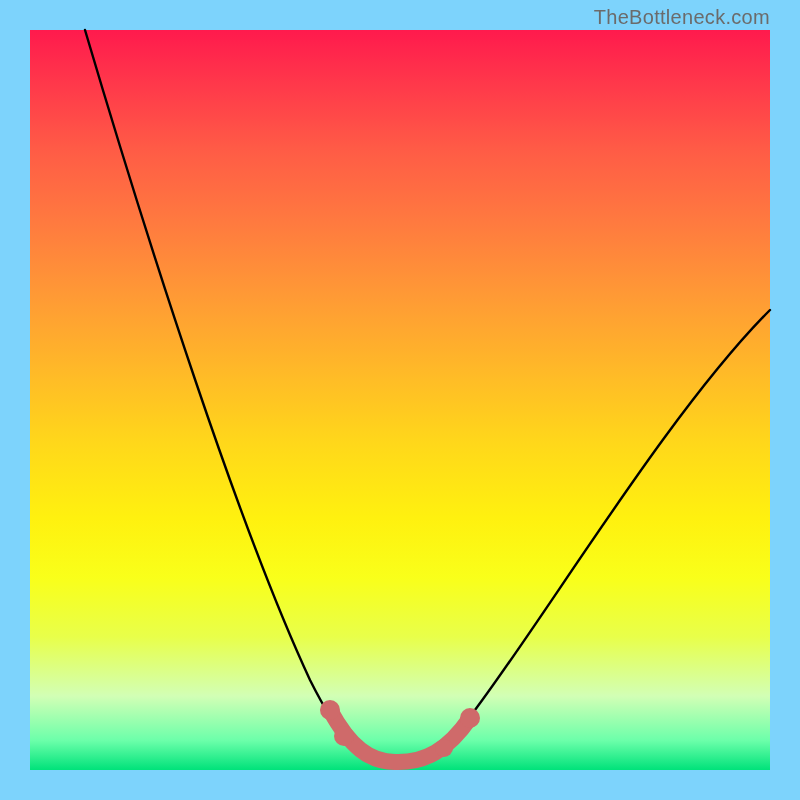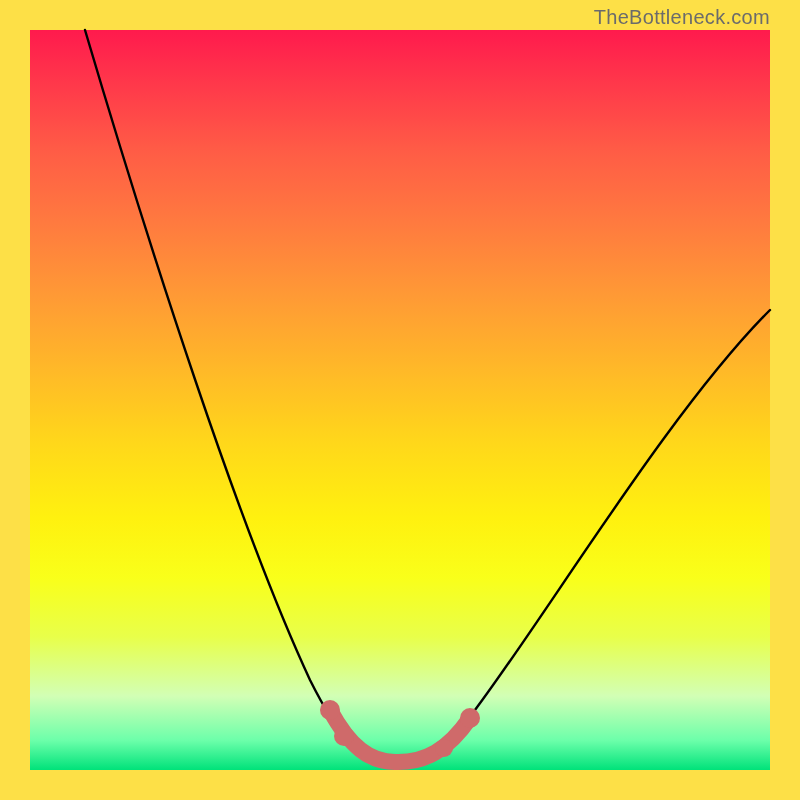--- a/index.html
+++ b/index.html
@@ -9,21 +9,21 @@
     height: 800px;
     background: #000000;
     overflow: hidden;
   }
   .frame {
     position: absolute;
     top: 0;
     left: 0;
     width: 800px;
     height: 800px;
-    background: #fde047;
+    background: #7dd3fc;
   }
   .plot-area {
     position: absolute;
     top: 30px;
     left: 30px;
     width: 740px;
     height: 740px;
     background: linear-gradient(to bottom,
       #ff1a4d 0%,
       #ff3b4a 8%,

